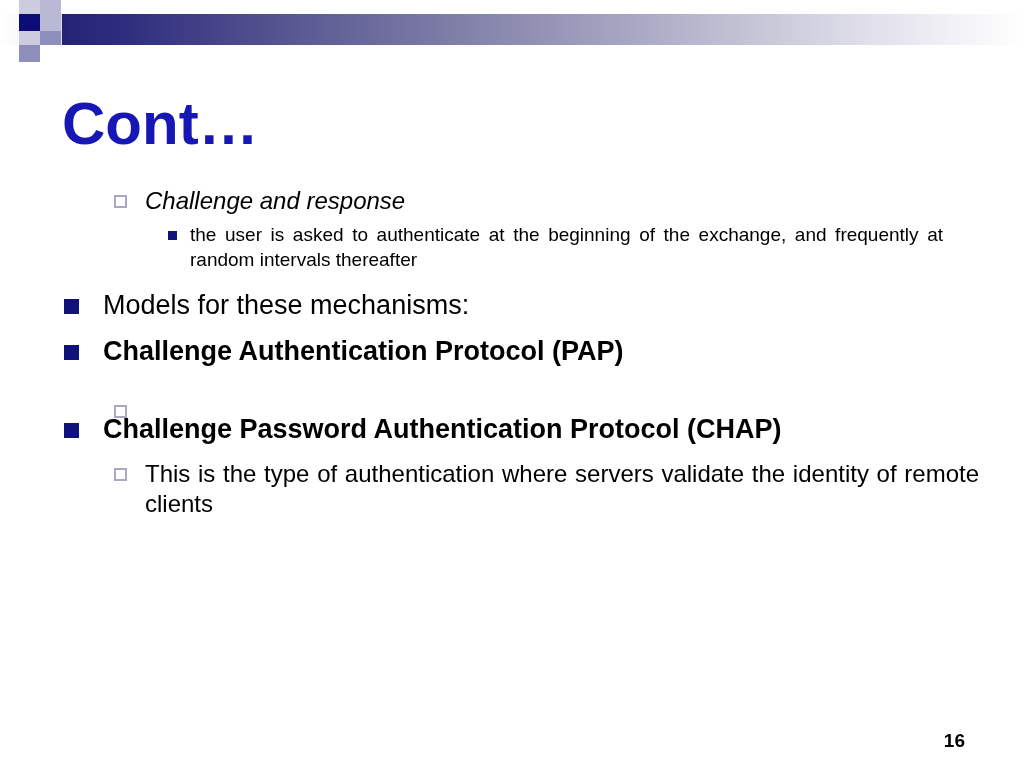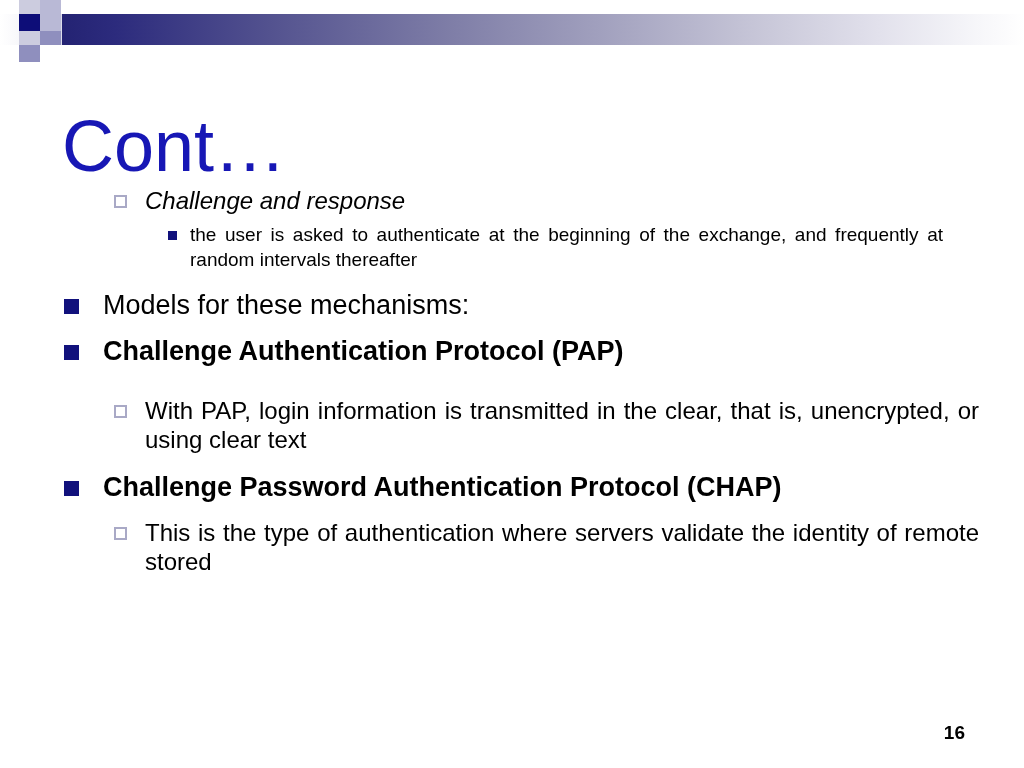--- a/index.html
+++ b/index.html
@@ -64,26 +64,26 @@
     top: 14px;
     width: 62px;
     height: 31px;
     background: linear-gradient(to right, #ffffff 0%, #f2f2f7 55%, #dcdce9 100%);
   }
 
   
   .title {
     position: absolute;
     left: 62px;
-    top: 109px;
-    font-size: 72px;
+    top: 92px;
+    font-size: 60px;
     line-height: 1.05;
     color: #1717b5;
     letter-spacing: 0px;
-    font-weight: 400;
+    font-weight: 700;
     white-space: nowrap;
   }
 
   
   .body {
     position: absolute;
     left: 0;
     top: 186px;
     width: 1024px;
   }
@@ -161,21 +161,21 @@
 
   
   .gap-sm  { height: 8px; }
   .gap-md  { height: 14px; }
   .gap-lg  { height: 18px; }
 
   
   .page-number {
     position: absolute;
     right: 59px;
-    bottom: 24px;
+    bottom: 16px;
     font-size: 19px;
     font-weight: bold;
     color: #000000;
   }
 </style>
 </head>
 <body>
 
 <div class="slide">
 
@@ -228,34 +228,33 @@
       <div class="row-text nojust">Challenge Authentication Protocol (PAP)</div>
     </div>
 
     <div class="gap-md"></div>
 
 
     <div class="gap-md"></div>
 
     <div class="row lvl2">
       <span class="bullet"></span>
-      <div class="row-text">With PAP, login information is transmitted in the clear, that is, unencrypted, or using clear text</div>
     </div>
 
     <div class="gap-lg"></div>
 
     <div class="row lvl1 bold">
       <span class="bullet"></span>
       <div class="row-text">Challenge Password Authentication Protocol (CHAP)</div>
     </div>
 
     <div class="gap-md"></div>
 
     <div class="row lvl2">
       <span class="bullet"></span>
-      <div class="row-text">This is the type of authentication where servers validate the identity of remote stored</div>
+      <div class="row-text">This is the type of authentication where servers validate the identity of remote clients</div>
     </div>
 
   </div>
 
   <div class="page-number">16</div>
 
 </div>
 
 </body></html>

